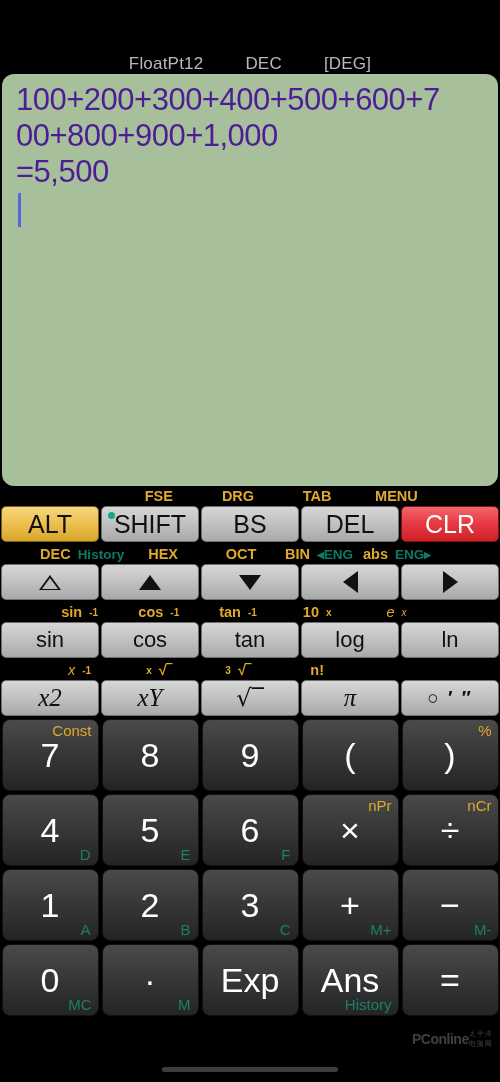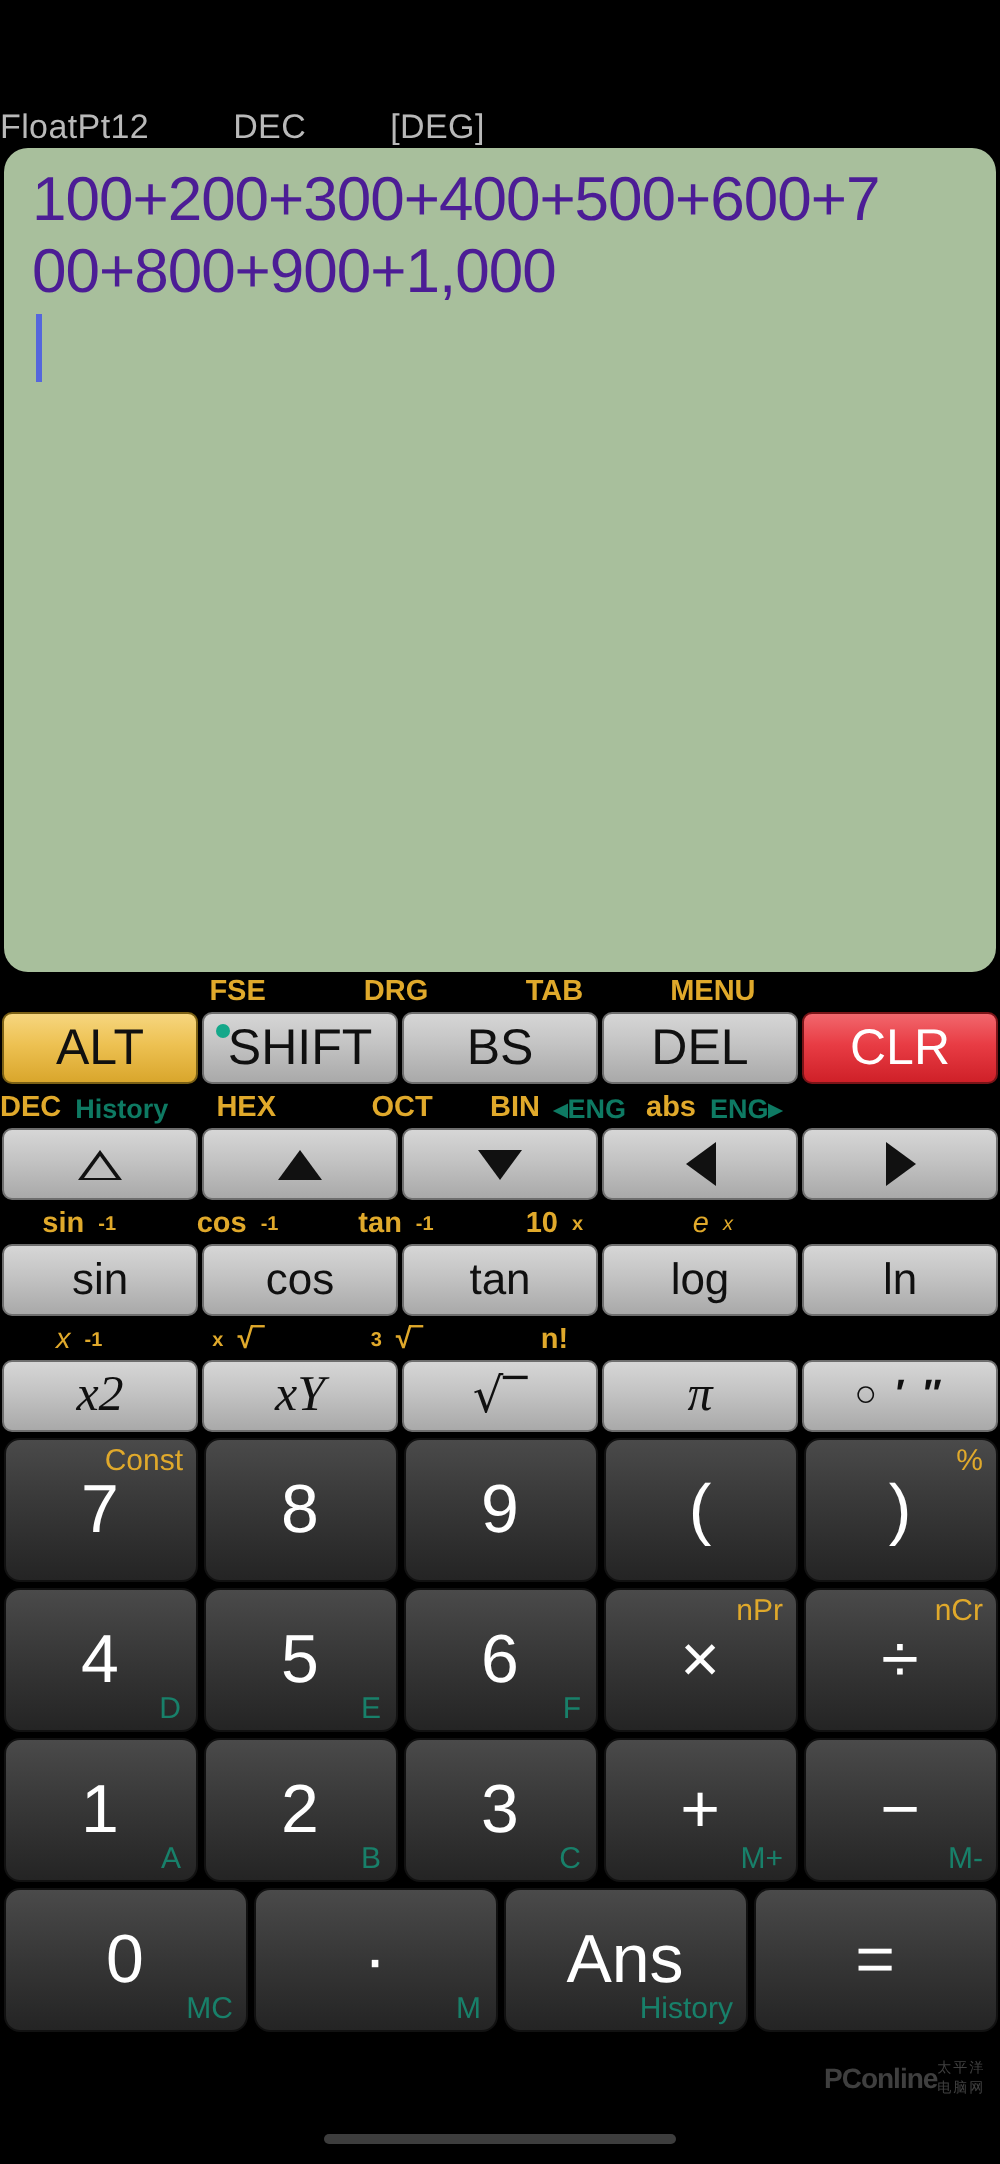--- a/index.html
+++ b/index.html
@@ -7,21 +7,21 @@
     width: 500px; height: 1082px;
     background: #000;
     font-family: "Liberation Sans", sans-serif;
     overflow: hidden;
   }
   #app { position: relative; width: 500px; height: 1082px; background: #000; }
 
   
   .status-bar {
     position: absolute; top: 53px; left: 0; width: 500px; height: 22px;
-    display: flex; justify-content: flex-start; align-items: center; gap: 42px;
+    display: flex; justify-content: center; align-items: center; gap: 42px;
     color: #b9b9b9; font-size: 17px; letter-spacing: .2px;
   }
 
   
   .display {
     position: absolute; top: 74px; left: 2px; width: 496px; height: 412px;
     background: #a8bf9c;
     border-radius: 12px;
     padding: 8px 10px 0 14px;
     overflow: hidden;
@@ -32,21 +32,21 @@
   }
   .cursor {
     width: 3px; height: 34px; background: #5566dd; margin-top: 3px; margin-left: 2px;
   }
 
   
   .keypad { position: absolute; top: 487px; left: 0; width: 500px; }
   .row { display: flex; width: 500px; }
 
   
-  .lbl-row { display: flex; width: 396px; height: 19px; }
+  .lbl-row { display: flex; width: 396px; height: 19px; margin-left: 40px; }
   .lbl-cell {
     flex: 1 1 20%; display: flex; align-items: center; justify-content: center;
     gap: 7px; color: #e0a92b; font-size: 14.5px; font-weight: 700;
     line-height: 1; white-space: nowrap;
   }
   .lbl-cell .alt2 { color: #0e7a63; font-weight: 700; font-size: 13.5px; }
   .lbl-cell .plain { color: #e0a92b; font-weight: 400; font-style: italic; }
   .sup { font-size: 10px; vertical-align: super; }
 
   
@@ -140,20 +140,21 @@
 
   <div class="status-bar">
     <span>FloatPt12</span>
     <span>DEC</span>
     <span>[DEG]</span>
   </div>
 
   <div class="display">
     <div class="disp-line">100+200+300+400+500+600+7</div>
     <div class="disp-line">00+800+900+1,000</div>
+    <div class="disp-line">=5,500</div>
     <div class="cursor"></div>
   </div>
 
   <div class="keypad">
 
     <div class="lbl-row">
       <div class="lbl-cell">
           <span></span>
         </div>
       <div class="lbl-cell">
@@ -377,20 +378,23 @@
     </div>
 
     <div class="nrow">
       <div class="nkey">
         <span>0</span>
         <span class="corner-br wide">MC</span>
       </div>
       <div class="nkey">
         <span>·</span>
         <span class="corner-br">M</span>
+      </div>
+      <div class="nkey">
+        <span>Exp</span>
       </div>
       <div class="nkey">
         <span>Ans</span>
         <span class="corner-br wide">History</span>
       </div>
       <div class="nkey">
         <span>=</span>
       </div>
     </div>
 

